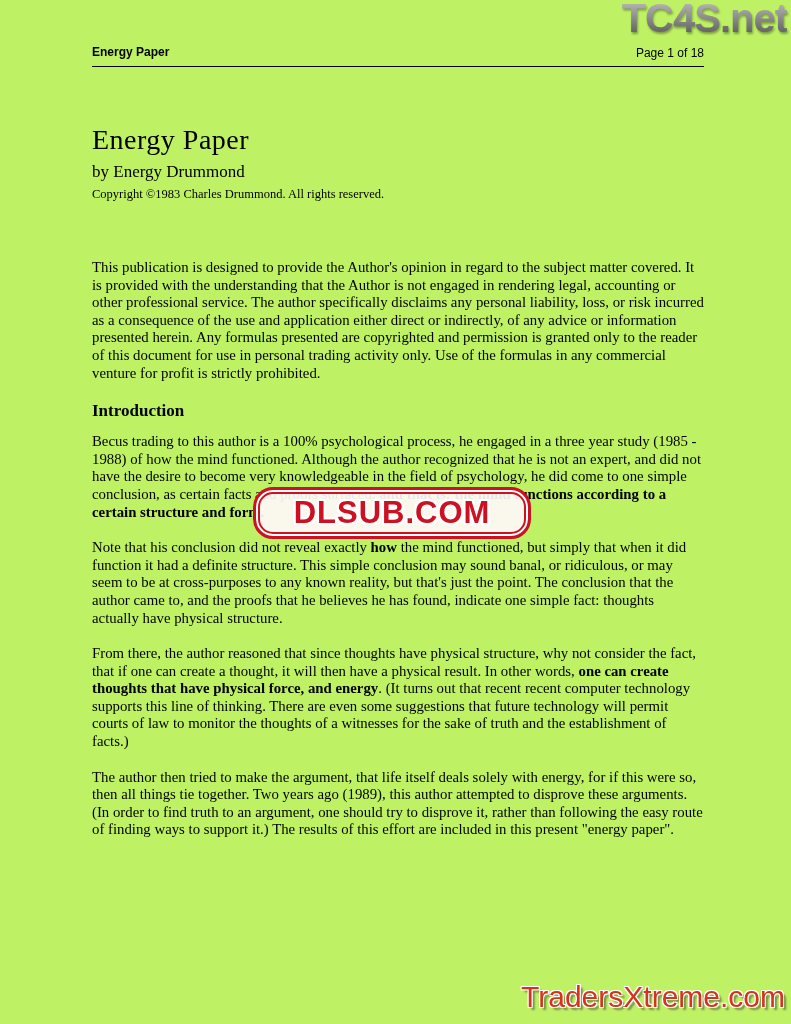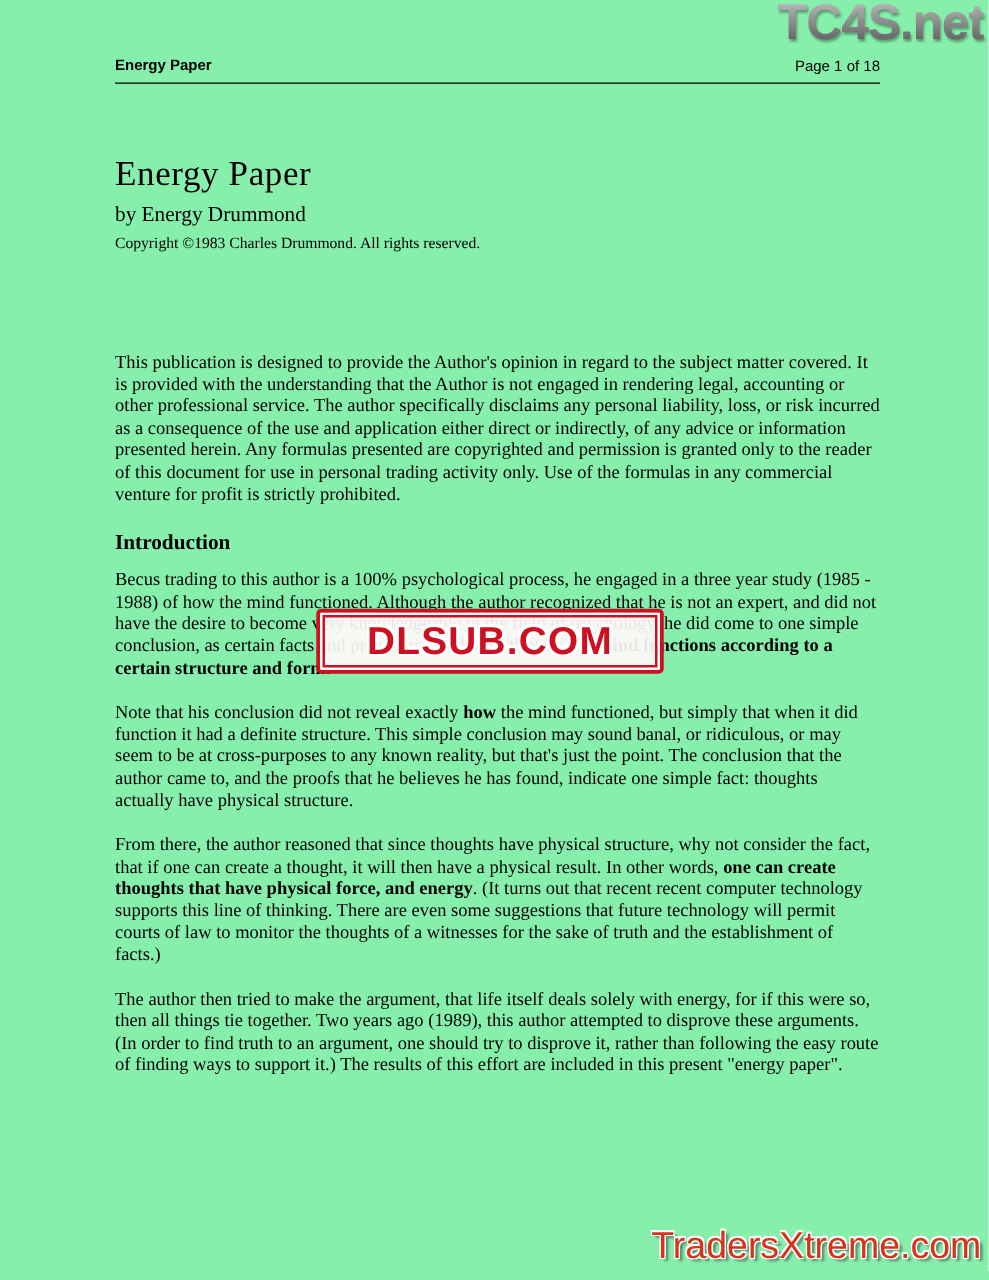--- a/index.html
+++ b/index.html
@@ -1,20 +1,20 @@
 <!DOCTYPE html>
 <html><head>
 <meta charset="utf-8">
 <style>
   html, body { margin: 0; padding: 0; background: #ffffff; }
   .page {
     position: relative;
     width: 791px;
     height: 1024px;
-    background: #86efac;
+    background: #bef264;
     overflow: hidden;
     font-family: "Liberation Serif", serif;
     color: #000000;
   }
 
   
   .tc4s {
     position: absolute;
     top: -4px;
     right: 4px;
@@ -55,38 +55,38 @@
     letter-spacing: 0.5px;
   }
   .byline { font-size: 17px; margin-top: 6px; }
   .copyline { font-size: 12.5px; margin-top: 5px; }
 
   .para {
     font-size: 14.8px;
     line-height: 17.6px;
     margin: 18px 0 0 0;
   }
-  .disclaimer { margin-top: 80px; }
+  .disclaimer { margin-top: 57px; }
   .intro-h {
     font-size: 17px;
     font-weight: bold;
     margin: 19px 0 0 0;
   }
   .intro-h + .para { margin-top: 12px; }
   .para b { font-weight: bold; }
 
   
   .stamp {
     position: absolute;
     left: 253px;
     top: 487px;
     width: 272px;
     height: 46px;
     border: 3px solid #cc1122;
-    border-radius: 4px;
+    border-radius: 20px;
     background: rgba(255, 248, 248, 0.92);
     box-shadow: inset 0 0 0 2px #ffffff, inset 0 0 0 4px #cc1122;
     display: flex;
     align-items: center;
     justify-content: center;
   }
   .stamp-text {
     font-family: "Liberation Sans", sans-serif;
     font-weight: bold;
     font-size: 31px;

